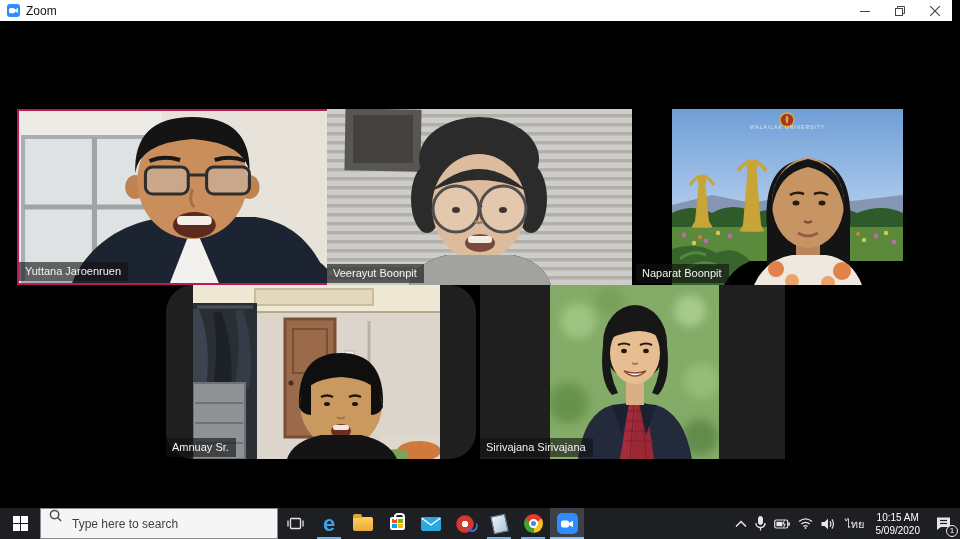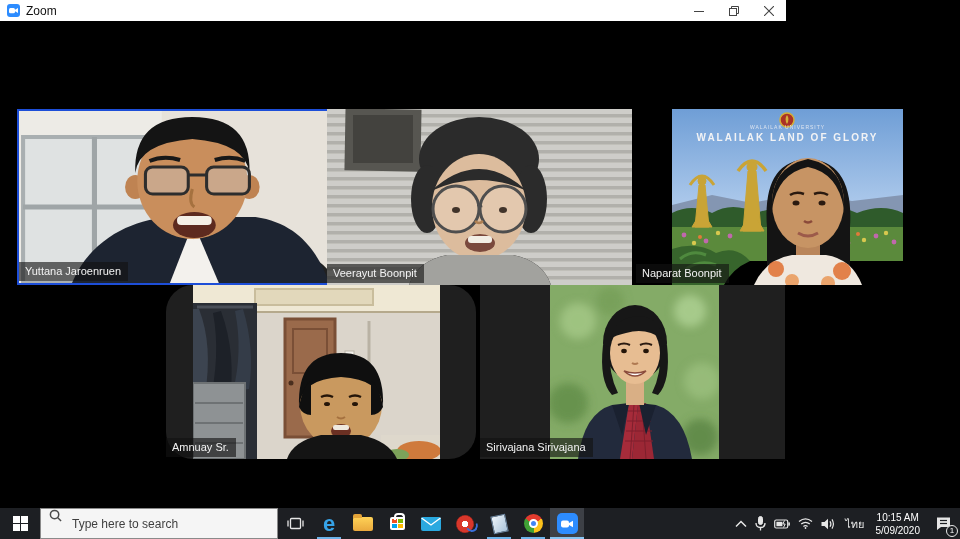--- a/index.html
+++ b/index.html
@@ -1,36 +1,36 @@
 <!DOCTYPE html>
 <html><head>
 <meta charset="utf-8">
 <style>
   html,body{margin:0;padding:0;background:#333;}
   *{box-sizing:border-box;font-family:"Liberation Sans",sans-serif;}
   .screen{position:relative;width:960px;height:539px;overflow:hidden;background:#000;}
 
   
-  .titlebar{position:absolute;top:0;left:0;width:786px;height:21px;background:#ffffff;
+  .titlebar{position:absolute;top:0;left:0;width:952px;height:21px;background:#ffffff;
     display:flex;align-items:center;z-index:30;}
   .app-ico{width:13px;height:13px;border-radius:3px;background:#2d8cff;margin:0 6px 0 7px;
     display:flex;align-items:center;justify-content:center;}
   .titlebar .t-label{font-size:12px;color:#111;}
   .win-controls{margin-left:auto;display:flex;height:100%;}
   .wbtn{width:35px;height:100%;display:flex;align-items:center;justify-content:center;color:#444;}
   .wbtn svg{display:block}
 
   
   .stage{position:absolute;top:21px;left:0;width:960px;height:487px;background:#000;}
   .cell{position:absolute;}
   .video{position:absolute;inset:0;overflow:hidden;}
   .video svg{display:block;width:100%;height:100%;}
   .ptag{position:absolute;left:0;bottom:2px;background:rgba(18,18,18,.62);color:#f2f2f2;
     font-size:11px;line-height:14px;padding:2px 7px 3px 6px;white-space:nowrap;z-index:5;}
-  .cell1{left:17px;top:88px;width:316px;height:176px;border:2px solid #1d4ed8;background:#e9e7e3;}
+  .cell1{left:17px;top:88px;width:316px;height:176px;border:2px solid #be185d;background:#e9e7e3;}
   .cell2{left:327px;top:88px;width:305px;height:176px;background:#0f172a;}
   .cell3{left:632px;top:88px;width:308px;height:176px;background:#000;}
   .cell3 .video{left:40px;width:231px;}
   .cell4{left:166px;top:264px;width:310px;height:174px;background:#1f1f1f;border-radius:27px;}
   .cell4 .video{left:27px;width:247px;}
   .cell5{left:480px;top:264px;width:305px;height:174px;background:#1f1f1f;}
   .cell5 .video{left:70px;width:169px;}
   .vb-text{position:absolute;top:5px;left:40px;width:231px;text-align:center;z-index:2;pointer-events:none;}
   .vb-sub{font-size:5px;letter-spacing:1px;color:#e8ecf2;opacity:.9;margin-top:10px;}
   .vb-title{font-size:10px;letter-spacing:2px;color:#f2f3f5;margin-top:2px;font-weight:bold;}
@@ -228,21 +228,20 @@
             <path d="M114,72 Q125,56 136,72" stroke-width="3" fill="none"></path>
               <circle cx="125" cy="68" r="4"></circle>
             <polygon points="122,72 128,72 132,116 118,116"></polygon>
           </g>
           <circle cx="115" cy="11" r="7" fill="#a93226" stroke="#d4af37" stroke-width="1.5"></circle>
           <path d="M115,6 Q118,10 115,15 Q112,10 115,6" fill="#d4af37"></path>
         </svg>
       </div>
       <div class="vb-text">
         <div class="vb-sub">WALAILAK UNIVERSITY</div>
-        <div class="vb-title">WALAILAK LAND OF GLORY</div>
       </div>
       <div class="person-layer">
         <svg viewBox="0 0 231 176" preserveAspectRatio="none">
           <path d="M95,176 L95,118 Q90,52 136,50 Q182,52 178,118 L178,176 Z" fill="#141414"></path>
           <rect x="124" y="124" width="24" height="28" fill="#b9855a"></rect>
           <ellipse cx="136" cy="94" rx="36" ry="45" fill="#c79464"></ellipse>
           <path d="M136,50 Q98,58 100,100 Q106,64 136,58 Z" fill="#141414"></path>
           <path d="M136,50 Q174,58 172,100 Q166,64 136,58 Z" fill="#141414"></path>
           <path d="M118,86 Q124,82 132,85" stroke="#2a1a10" stroke-width="2.5" fill="none"></path>
           <path d="M142,85 Q150,82 156,86" stroke="#2a1a10" stroke-width="2.5" fill="none"></path>

